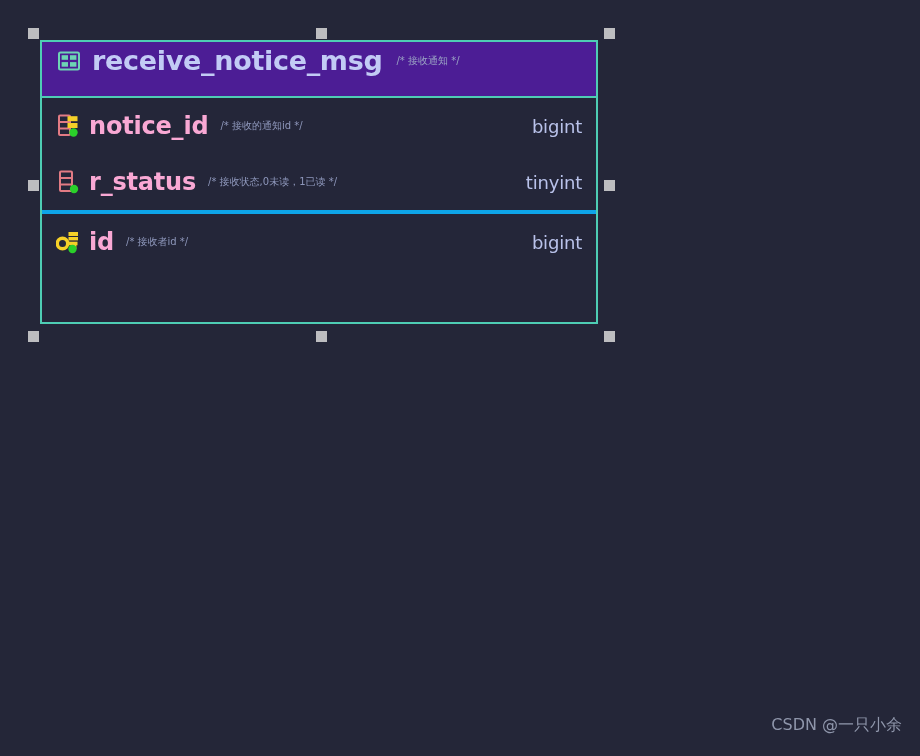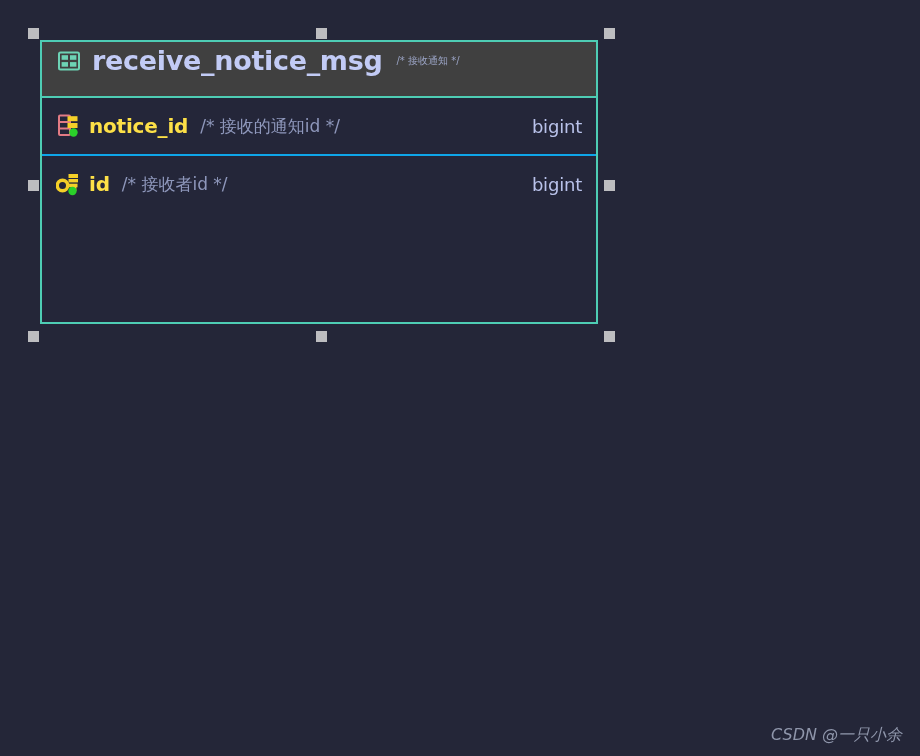--- a/index.html
+++ b/index.html
@@ -41,21 +41,21 @@
     box-sizing: border-box;
     background: #242639;
     display: flex;
     flex-direction: column;
   }
 
   
   .entity-header {
     height: 56px;
     flex: 0 0 56px;
-    background: #404040;
+    background: #4c1d95;
     border-bottom: 2px solid #4ecdb4;
     display: flex;
     align-items: center;
     padding: 0 14px 17px 16px;
     box-sizing: border-box;
   }
   .table-icon {
     width: 22px;
     height: 22px;
     flex: 0 0 22px;
@@ -75,46 +75,46 @@
     margin-left: 14px;
     white-space: nowrap;
   }
 
   
   .cols-group {
     display: flex;
     flex-direction: column;
   }
   .cols-group.pk-group {
-    border-top: 2px solid #0ea5e9;
+    border-top: 4px solid #0ea5e9;
   }
   .col-row {
     height: 56px;
     flex: 0 0 56px;
     display: flex;
     align-items: center;
     padding: 0 14px 0 14px;
     box-sizing: border-box;
   }
   .col-icon {
     width: 26px;
     height: 26px;
     flex: 0 0 26px;
     margin-right: 7px;
     display: block;
   }
   .col-name {
-    font-size: 20px;
+    font-size: 24px;
     font-weight: bold;
-    color: #fde047;
+    color: #f9a8d4;
     white-space: nowrap;
     letter-spacing: -0.2px;
   }
   .col-comment {
-    font-size: 17px;
+    font-size: 10px;
     color: #8e97bb;
     margin-left: 12px;
     white-space: nowrap;
   }
   .col-spacer { flex: 1 1 auto; }
   .col-type {
     font-size: 18px;
     color: #b9c2ea;
     white-space: nowrap;
     letter-spacing: -0.2px;
@@ -133,25 +133,24 @@
   .h-ml { left: 0px;   top: 152px; }
   .h-mr { left: 576px; top: 152px; }
   .h-bl { left: 0px;   top: 303px; }
   .h-bc { left: 288px; top: 303px; }
   .h-br { left: 576px; top: 303px; }
 
   
   #watermark {
     position: absolute;
     right: 18px;
-    bottom: 10px;
+    bottom: 20px;
     font-size: 16px;
     color: #8f96ab;
     white-space: nowrap;
-    font-style: italic;
   }
 </style>
 </head>
 <body>
 
 <div id="canvas">
 
   <div id="entity-wrap">
 
     <div id="entity">
@@ -179,20 +178,32 @@
             <rect x="11.5" y="10" width="10" height="5" fill="#f5d028"></rect>
             <circle cx="17.5" cy="19.5" r="4.2" fill="#2ad02a"></circle>
           </svg>
           <span class="col-name">notice_id</span>
           <span class="col-comment">/* 接收的通知id */</span>
           <span class="col-spacer"></span>
           <span class="col-type">bigint</span>
         </div>
 
 
+        <div class="col-row">
+          <svg class="col-icon" viewBox="0 0 26 26">
+            <rect x="4" y="2.5" width="12" height="19.5" rx="1" fill="none" stroke="#e27b84" stroke-width="2"></rect>
+            <line x1="4" y1="9" x2="16" y2="9" stroke="#e27b84" stroke-width="2"></line>
+            <line x1="4" y1="15.5" x2="16" y2="15.5" stroke="#e27b84" stroke-width="2"></line>
+            <circle cx="18" cy="20" r="4.2" fill="#2ad02a"></circle>
+          </svg>
+          <span class="col-name">r_status</span>
+          <span class="col-comment">/* 接收状态,0未读，1已读 */</span>
+          <span class="col-spacer"></span>
+          <span class="col-type">tinyint</span>
+        </div>
       </div>
 
       <div class="cols-group pk-group">
         <div class="col-row">
           <svg class="col-icon" viewBox="0 0 26 26">
             <circle cx="6.5" cy="14.5" r="5.2" fill="none" stroke="#f5d028" stroke-width="3.4"></circle>
             <rect x="10.5" y="12.7" width="11" height="3.6" fill="#f5d028"></rect>
             <rect x="17" y="15.5" width="3.4" height="4.4" fill="#f5d028"></rect>
             <rect x="12.5" y="3" width="9.5" height="4" fill="#f5d028"></rect>
             <rect x="12.5" y="8" width="9.5" height="3.4" fill="#f5d028"></rect>

